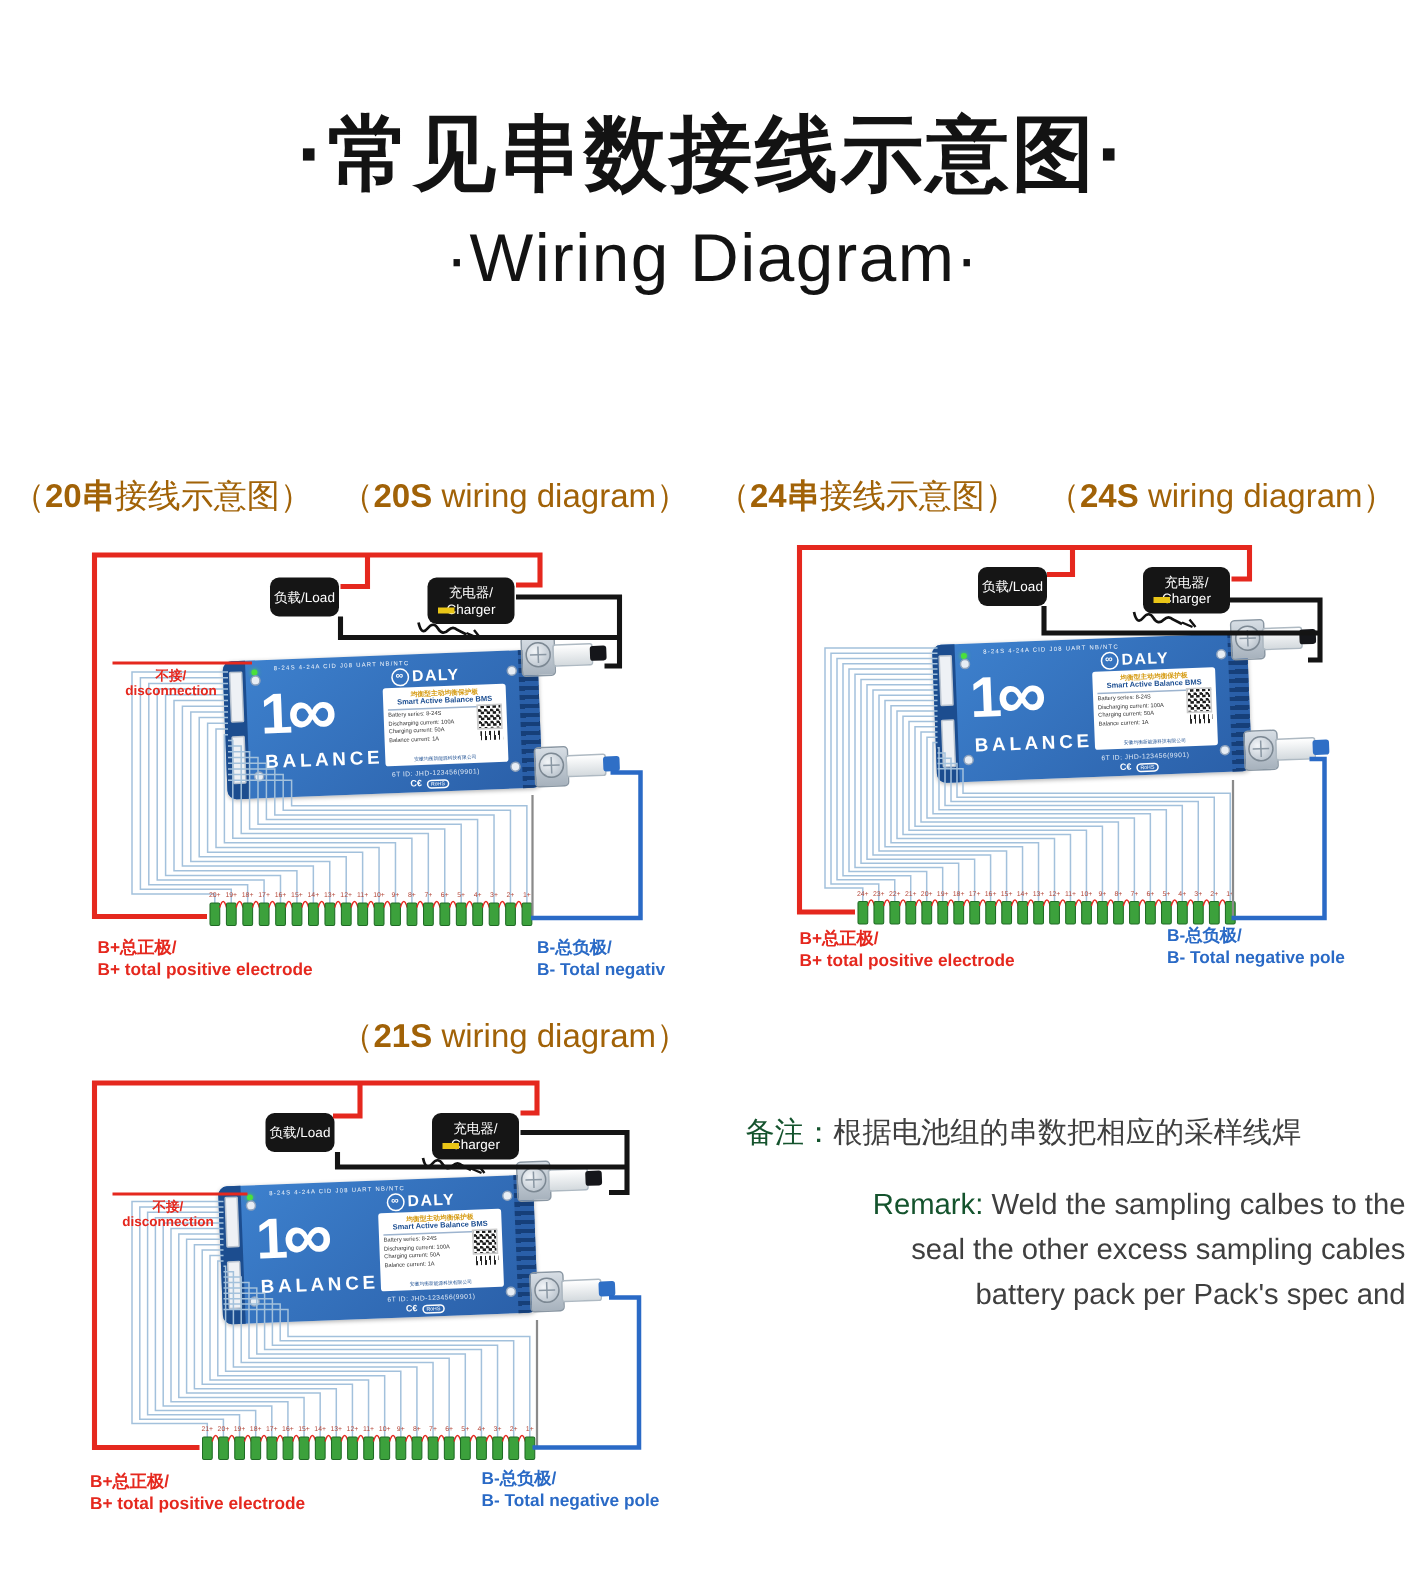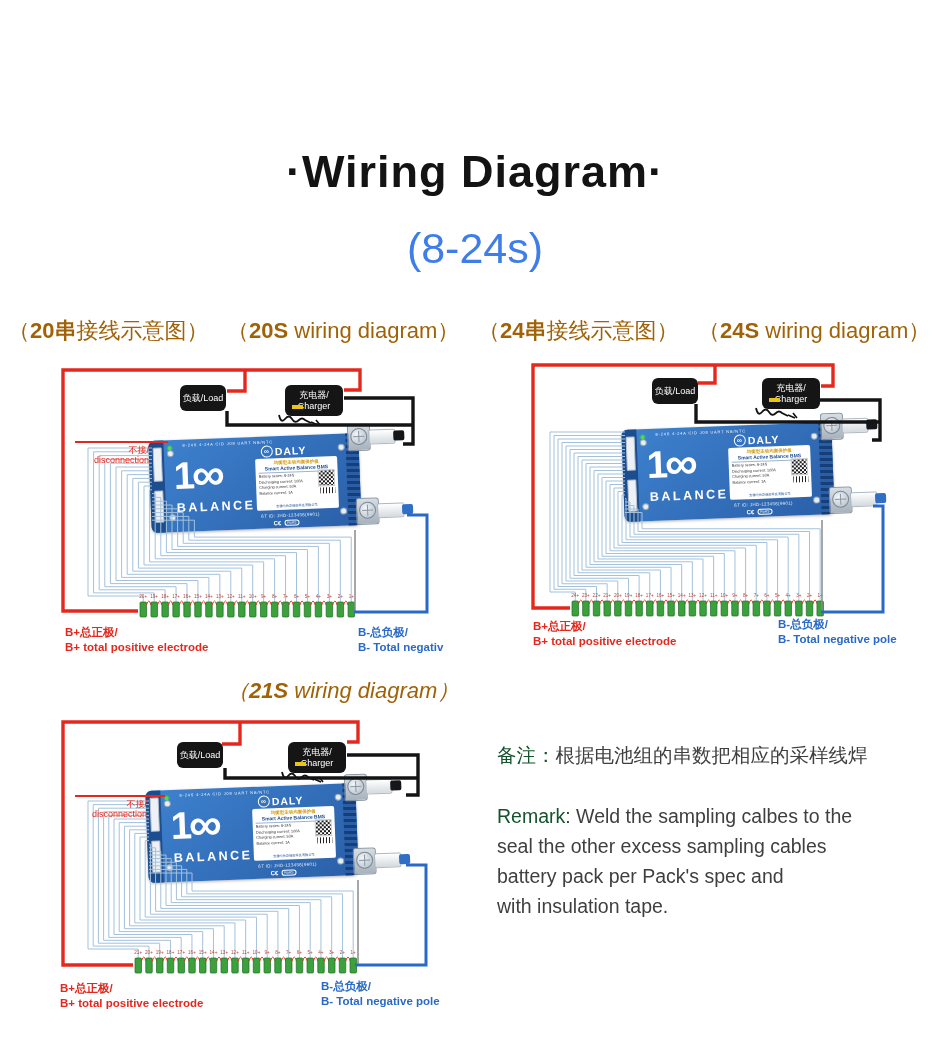--- a/index.html
+++ b/index.html
@@ -2,21 +2,21 @@
 <html><head>
 <meta charset="utf-8">
 <style>
   html,body{margin:0;padding:0;background:#fff;}
   .page{position:relative;width:950px;height:1053px;background:#fff;overflow:hidden;
         font-family:"Liberation Sans",sans-serif;color:#1d1d1f;}
   
   .title{position:absolute;top:66px;left:0;width:100%;text-align:center;
          font-size:55px;font-weight:700;letter-spacing:2px;color:#131313;}
   .subtitle{position:absolute;top:146px;left:0;width:100%;text-align:center;
-            font-size:45px;font-weight:700;letter-spacing:1px;color:#131313;}
+            font-size:45px;font-weight:400;letter-spacing:1px;color:#131313;}
   .range{position:absolute;top:224px;left:0;width:100%;text-align:center;
          font-size:43px;font-weight:500;color:#3f7ee8;}
   .sec{position:absolute;font-size:22px;color:#a16207;white-space:nowrap;}
   .sec b{font-weight:700;}
   
   .diag{position:absolute;}
   #d1{left:55px;top:360px;width:410px;height:300px;}
   #d2{left:515px;top:360px;width:435px;height:300px;}
   #d3{left:55px;top:715px;width:425px;height:312px;}
   .wires{position:absolute;left:0;top:0;z-index:5;}
@@ -25,22 +25,22 @@
             display:flex;flex-direction:column;align-items:center;justify-content:center;
             font-size:9px;line-height:10.5px;text-align:center;}
   .load{width:46px;height:26px;}
   .charger{width:58px;height:31px;}
   .chip{position:absolute;left:7px;bottom:7px;width:11px;height:4px;background:#e9c517;}
   .cord{position:absolute;left:-12px;top:27px;}
   #d1 .load{left:125px;top:25px;} #d1 .charger{left:230px;top:25px;}
   #d2 .load{left:137px;top:18px;} #d2 .charger{left:247px;top:18px;}
   #d3 .load{left:122px;top:27px;} #d3 .charger{left:233px;top:27px;}
   
-  .disc{position:absolute;color:#e5281e;font-weight:400;font-size:9px;line-height:10px;
-        text-align:right;z-index:6;width:70px;}
+  .disc{position:absolute;color:#e5281e;font-weight:700;font-size:9px;line-height:10px;
+        text-align:center;z-index:6;width:70px;}
   #d1 .disc{left:24px;top:85px;} #d3 .disc{left:22px;top:84px;}
   
   .cap{position:absolute;font-size:11.5px;font-weight:700;line-height:15px;
        white-space:nowrap;z-index:6;}
   .cap-red{color:#e5281e;} .cap-blue{color:#2a6ac6;}
   #d1 .cap-red{left:10px;top:265px;} #d1 .cap-blue{left:303px;top:265px;}
   #d2 .cap-red{left:18px;top:259px;} #d2 .cap-blue{left:263px;top:257px;}
   #d3 .cap-red{left:5px;top:266px;}  #d3 .cap-blue{left:266px;top:264px;}
   
   .bms{position:absolute;width:210px;height:92px;transform:rotate(-2.2deg);z-index:3;}
@@ -94,38 +94,38 @@
               background:radial-gradient(circle at 35% 35%,#f2f5f8,#aeb9c4);border:1px solid #7c8893;}
   .term-screw:before{content:"";position:absolute;left:7px;top:2px;width:1px;height:11px;background:#8a97a3;}
   .term-screw:after{content:"";position:absolute;left:2px;top:7px;width:11px;height:1px;background:#8a97a3;}
   .term-cable{position:absolute;left:21px;top:6px;width:25px;height:13px;border-radius:2px;
               background:linear-gradient(#ffffff,#d4dade);border:1px solid #aeb9c2;}
   .term-tip{position:absolute;left:46px;top:8px;width:11px;height:10px;border-radius:2px;}
   .tip-black{background:#15161a;} .tip-blue{background:#2f6fc6;}
   
   .remark{position:absolute;left:497px;top:740px;width:440px;font-size:19.5px;color:#3f3f3f;}
   .remark .cnline{line-height:31px;}
-  .remark .enblock{margin-top:30px;}
+  .remark .enblock{margin-top:17px;text-align:right;}
   .remark .enline{line-height:30px;}
   .rlabel{color:#14532d;}
 </style>
 </head>
 <body>
 
 <div class="page">
 
+  <div class="title">·常见串数接线示意图·</div>
   <div class="subtitle">·Wiring Diagram·</div>
-  <div class="range">(8-24s)</div>
 
   <div class="sec" style="left:8px;top:316px;"><span>（</span><b>20串</b><span>接线示意图）</span></div>
   <div class="sec" style="left:227px;top:316px;"><span>（</span><b>20S</b><span> wiring diagram）</span></div>
   <div class="sec" style="left:478px;top:316px;"><span>（</span><b>24串</b><span>接线示意图）</span></div>
   <div class="sec" style="left:698px;top:316px;"><span>（</span><b>24S</b><span> wiring diagram）</span></div>
 
-  <div class="sec" style="left:227px;top:676px;font-style:italic;"><span>（</span><b>21S</b><span> wiring diagram）</span></div>
+  <div class="sec" style="left:227px;top:676px;"><span>（</span><b>21S</b><span> wiring diagram）</span></div>
 
   <div class="diag" id="d1">
     <svg class="wires" width="410" height="300">
         <g>
           <polyline points="97,88 33,88 33,236 88.2,236 88.2,242" fill="none" stroke="#a3c1dc" stroke-width="1" stroke-linejoin="miter" stroke-linecap="butt"></polyline>
           <polyline points="97,91.8 38.6,91.8 38.6,232.9 99.15,232.9 99.15,242" fill="none" stroke="#a3c1dc" stroke-width="1" stroke-linejoin="miter" stroke-linecap="butt"></polyline>
           <polyline points="97,95.6 44.2,95.6 44.2,229.8 110.10000000000001,229.8 110.10000000000001,242" fill="none" stroke="#a3c1dc" stroke-width="1" stroke-linejoin="miter" stroke-linecap="butt"></polyline>
           <polyline points="97,99.4 49.8,99.4 49.8,226.7 121.05,226.7 121.05,242" fill="none" stroke="#a3c1dc" stroke-width="1" stroke-linejoin="miter" stroke-linecap="butt"></polyline>
           <polyline points="97,103.2 55.4,103.2 55.4,223.6 132,223.6 132,242" fill="none" stroke="#a3c1dc" stroke-width="1" stroke-linejoin="miter" stroke-linecap="butt"></polyline>
           <polyline points="97,107 61,107 61,220.5 142.95,220.5 142.95,242" fill="none" stroke="#a3c1dc" stroke-width="1" stroke-linejoin="miter" stroke-linecap="butt"></polyline>
@@ -652,17 +652,16 @@
   </div>
 
   <div class="remark">
     <div>
       <div class="cnline"><span class="rlabel">备注：</span><span>根据电池组的串数把相应的采样线焊</span></div>
     </div>
     <div class="enblock">
       <div class="enline"><span class="rlabel">Remark:</span> <span>Weld the sampling calbes to the</span></div>
       <div class="enline">seal the other excess sampling cables</div>
       <div class="enline">battery pack per Pack's spec and</div>
-      <div class="enline">with insulation tape.</div>
     </div>
   </div>
 
 </div>
 
 </body></html>

